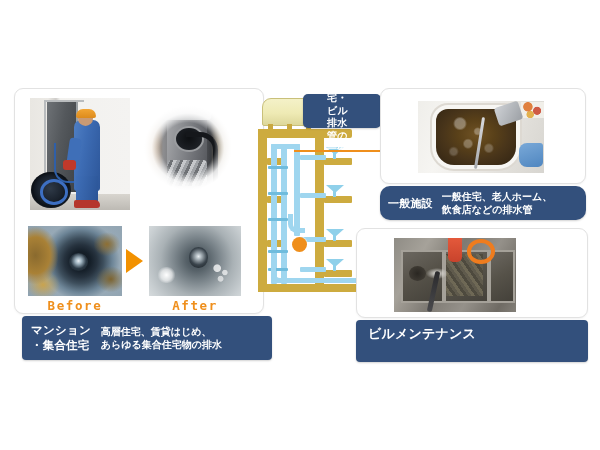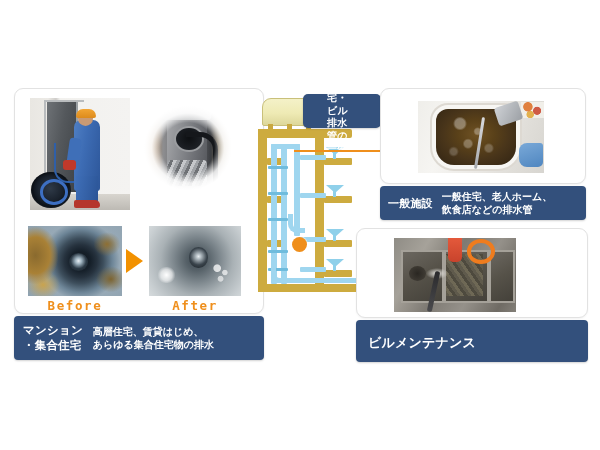--- a/index.html
+++ b/index.html
@@ -232,21 +232,21 @@
     font-weight: bold;
     font-size: 12.5px;
     letter-spacing: 1.6px;
     font-family: "DejaVu Sans Mono", "Liberation Mono", monospace;
   }
   #cap-before { left: 28px; top: 298px; width: 94px; text-align: center; }
   #cap-after  { left: 149px; top: 298px; width: 92px; text-align: center; }
 
   
   #label-left {
-    left: 14px; top: 316px; width: 250px; height: 44px;
+    left: 22px; top: 316px; width: 250px; height: 44px;
     padding: 0 9px;
   }
   #label-left .lb-title { font-size: 11.5px; margin-right: 10px; }
   #label-left .lb-desc  { font-size: 10px; }
 
   
   #diagram { position:absolute; left:258px; top:92px; width:104px; height:205px; }
 
   .bldg-tank-body {
     position:absolute; left:4px; top:6px; width:54px; height:26px;
@@ -359,21 +359,21 @@
     position:absolute; left:82%; top:2%; width:18%; height:22%;
     background:
       radial-gradient(circle at 30% 30%, #e0803f 0 22%, rgba(224,128,63,0) 26%),
       radial-gradient(circle at 70% 55%, #cf5b46 0 20%, rgba(207,91,70,0) 24%),
       radial-gradient(circle at 40% 78%, #e2b14f 0 18%, rgba(226,177,79,0) 22%),
       #f1efe9;
   }
 
   #label-rtop {
     left: 380px; top: 186px; width: 206px; height: 34px;
-    padding: 0 8px; border-radius: 4px;
+    padding: 0 8px; border-radius: 10px;
   }
   #label-rtop .lb-title { font-size: 11px; margin-right: 9px; }
   #label-rtop .lb-desc  { font-size: 10px; }
 
   
   #panel-rbot { left: 356px; top: 228px; width: 232px; height: 90px; }
 
   #photo-pit { left: 394px; top: 238px; width: 122px; height: 74px; }
   .pit-bg {
     position:absolute; inset:0;
@@ -414,21 +414,21 @@
     position:absolute; left:26%; top:40%; width:18%; height:16%;
     background: radial-gradient(ellipse,#eceae5 0%,rgba(236,234,229,0) 72%);
     border-radius:50%;
   }
 
   #label-rbot {
     left: 356px; top: 320px; width: 232px; height: 42px;
     padding: 0 12px; border-radius: 4px;
     display: block;
   }
-  #label-rbot .lb-title { font-size: 13px; display:block; margin-top:15px; }
+  #label-rbot .lb-title { font-size: 13px; display:block; margin-top:6px; }
   #label-rbot .lb-desc  { font-size: 10.5px; display:block; margin-top:3px; }
 </style>
 </head>
 <body>
 
 <div class="stage">
 
   <div class="panel" id="panel-left"></div>
 
   <div class="photo" id="photo-worker">

